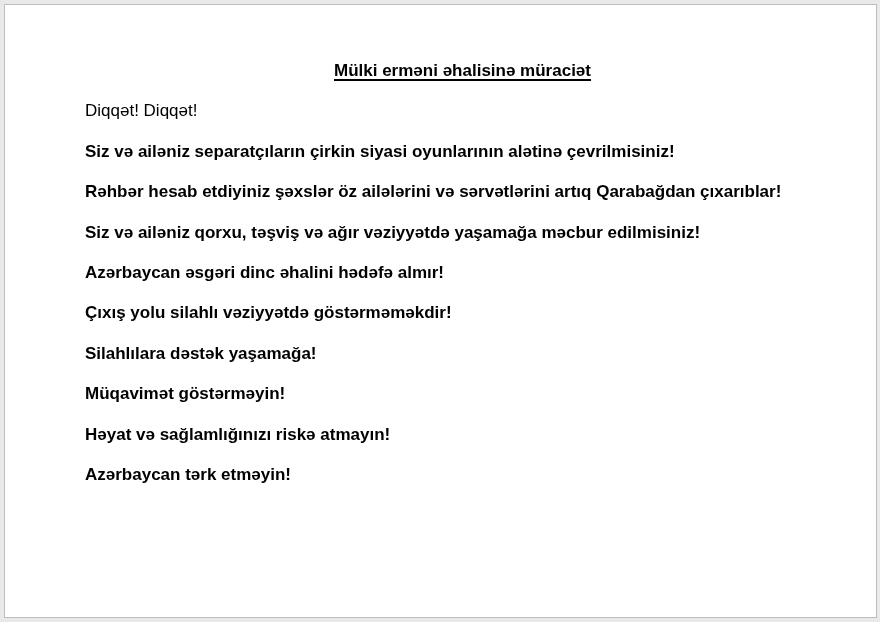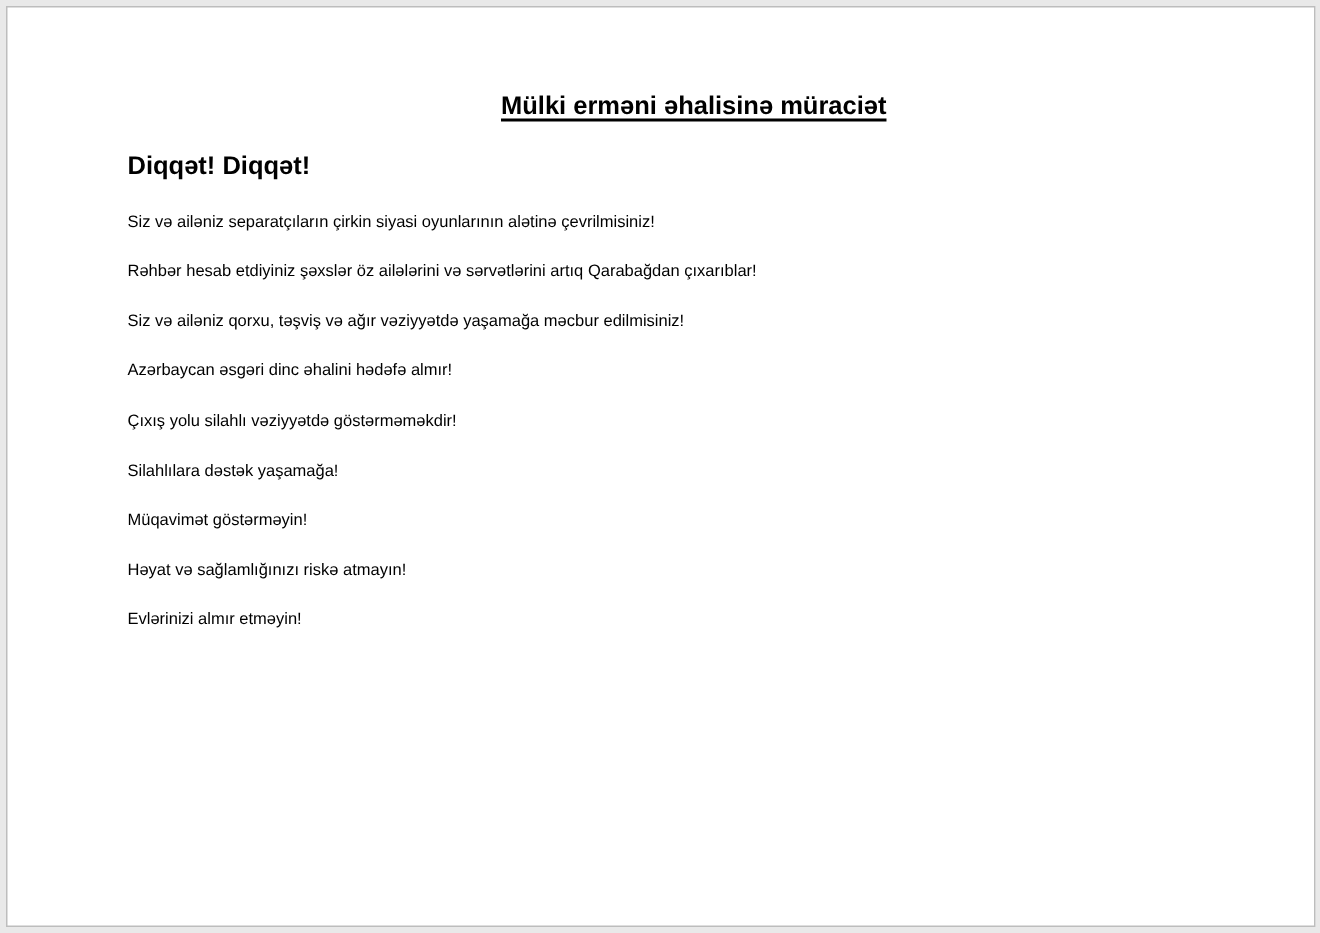--- a/index.html
+++ b/index.html
@@ -36,44 +36,44 @@
     font-weight: bold;
     text-align: center;
     text-decoration: underline;
     text-decoration-thickness: 2px;
     text-underline-offset: 3px;
     margin: 0 0 20px 0;
   }
   .attention {
     font-size: 17px;
     line-height: 1.2;
-    font-weight: bold;
+    font-weight: normal;
     margin: 0 0 20px 0;
   }
   .body-paragraph {
-    font-size: 11px;
+    font-size: 17px;
     line-height: 1.2;
-    font-weight: normal;
+    font-weight: bold;
     margin: 12px 0 20px 0;
   }
 </style>
 </head>
 <body>
 
 <div class="stage">
   <div class="page">
     <div class="content">
       <h1 class="doc-title">Mülki erməni əhalisinə müraciət</h1>
       <p class="attention">Diqqət! Diqqət!</p>
       <div id="paragraphs">
           <p class="body-paragraph">Siz və ailəniz separatçıların çirkin siyasi oyunlarının alətinə çevrilmisiniz!</p>
           <p class="body-paragraph">Rəhbər hesab etdiyiniz şəxslər öz ailələrini və sərvətlərini artıq Qarabağdan çıxarıblar!</p>
           <p class="body-paragraph">Siz və ailəniz qorxu, təşviş və ağır vəziyyətdə yaşamağa məcbur edilmisiniz!</p>
           <p class="body-paragraph">Azərbaycan əsgəri dinc əhalini hədəfə almır!</p>
           <p class="body-paragraph">Çıxış yolu silahlı vəziyyətdə göstərməməkdir!</p>
           <p class="body-paragraph">Silahlılara dəstək yaşamağa!</p>
           <p class="body-paragraph">Müqavimət göstərməyin!</p>
           <p class="body-paragraph">Həyat və sağlamlığınızı riskə atmayın!</p>
-          <p class="body-paragraph">Evlərinizi almır etməyin!</p>
+          <p class="body-paragraph">Azərbaycan tərk etməyin!</p>
         </div>
     </div>
   </div>
 </div>
 
 </body></html>

